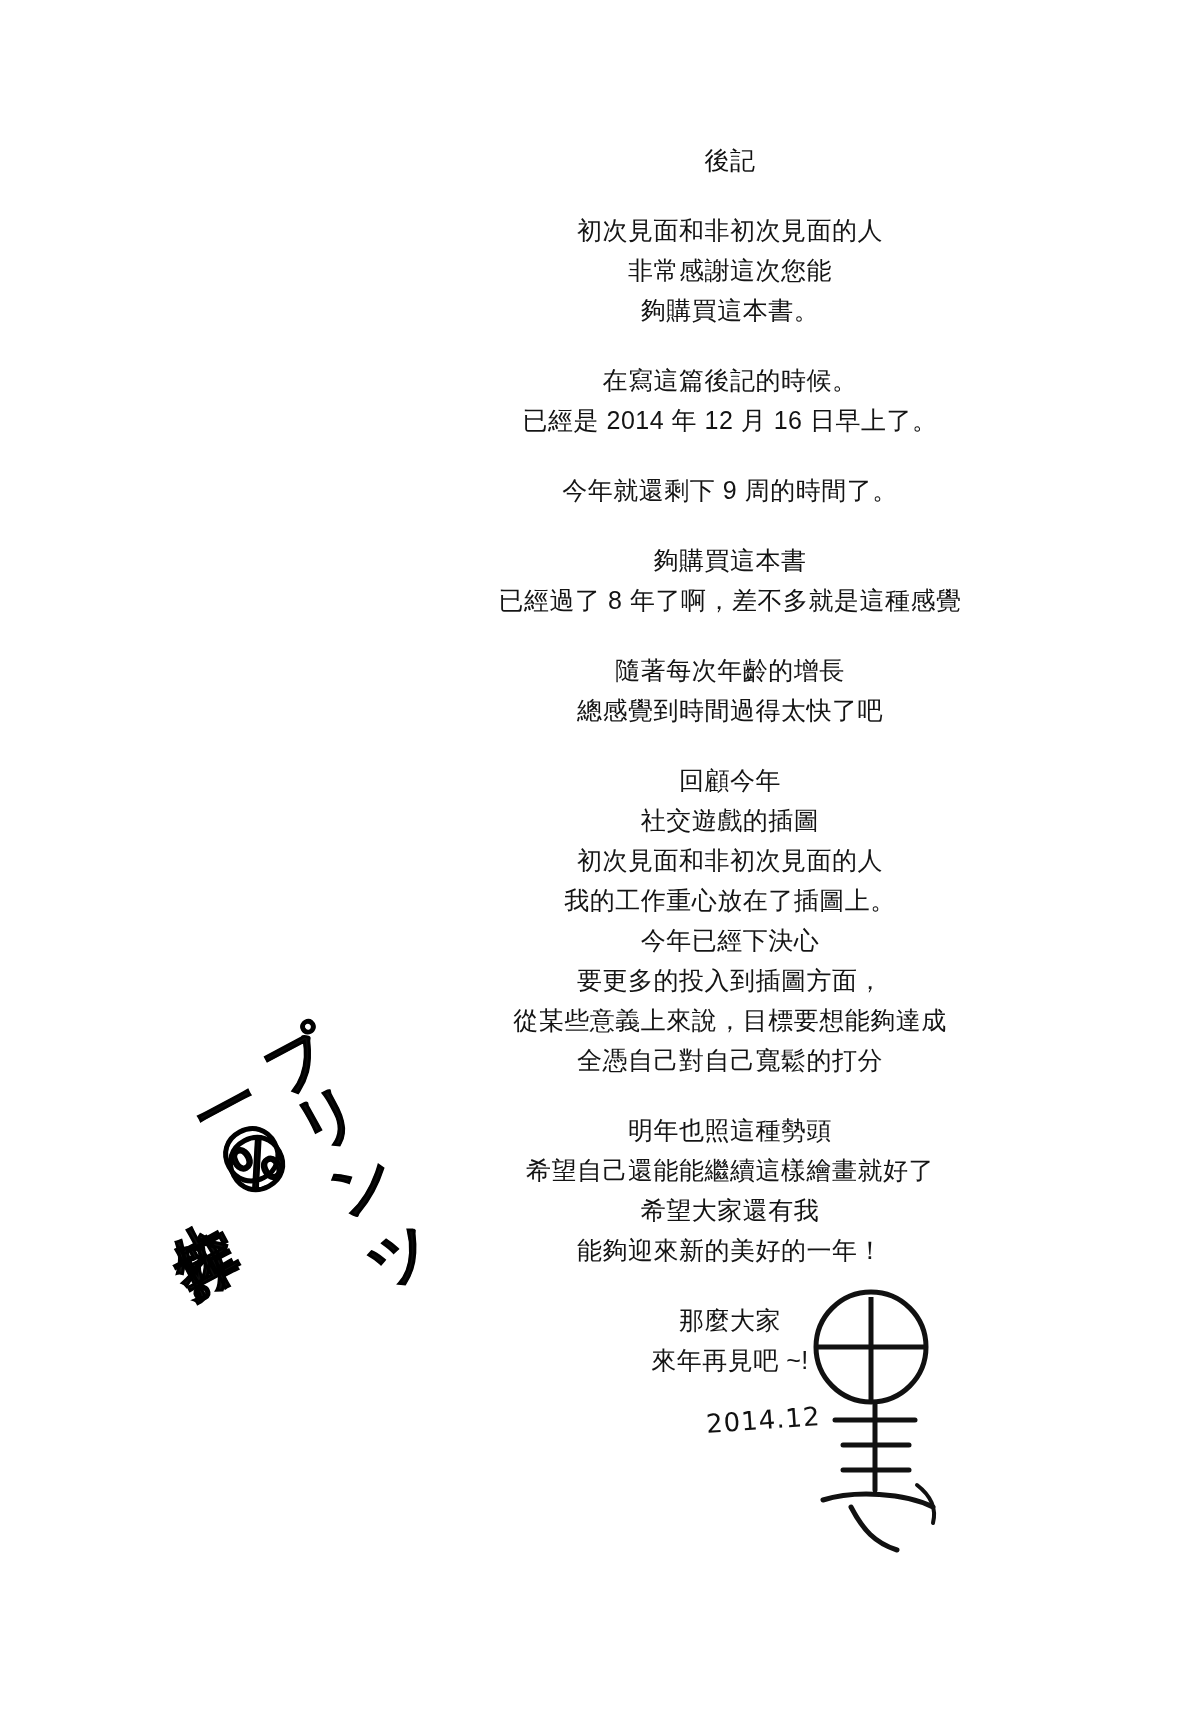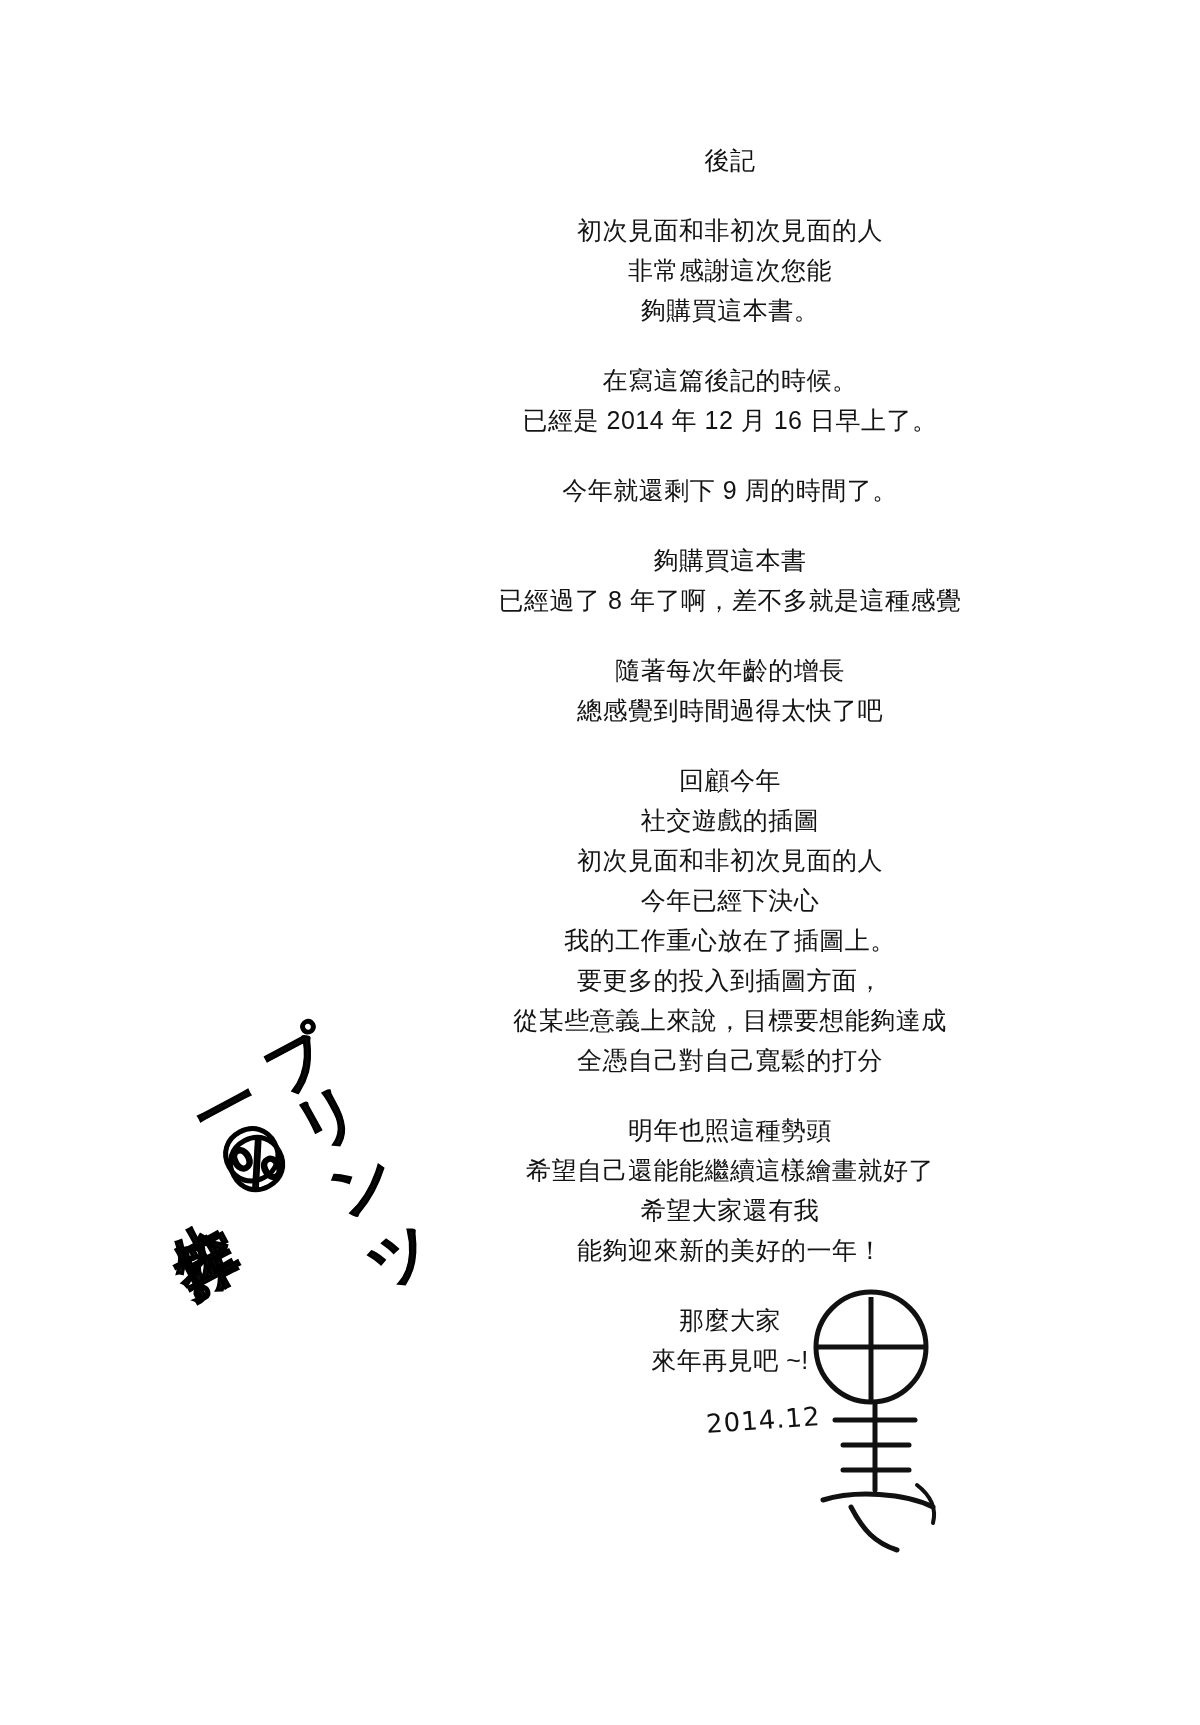--- a/index.html
+++ b/index.html
@@ -122,22 +122,22 @@
 
   <div class="para">
     <div class="line">隨著每次年齡的增長</div>
     <div class="line">總感覺到時間過得太快了吧</div>
   </div>
 
   <div class="para">
     <div class="line">回顧今年</div>
     <div class="line">社交遊戲的插圖</div>
     <div class="line">初次見面和非初次見面的人</div>
+    <div class="line">我的工作重心放在了插圖上。</div>
     <div class="line">今年已經下決心</div>
-    <div class="line">我的工作重心放在了插圖上。</div>
     <div class="line">要更多的投入到插圖方面，</div>
     <div class="line">從某些意義上來說，目標要想能夠達成</div>
     <div class="line">全憑自己對自己寬鬆的打分</div>
   </div>
 
   <div class="para">
     <div class="line">明年也照這種勢頭</div>
     <div class="line">希望自己還能能繼續這樣繪畫就好了</div>
     <div class="line">希望大家還有我</div>
     <div class="line">能夠迎來新的美好的一年！</div>

